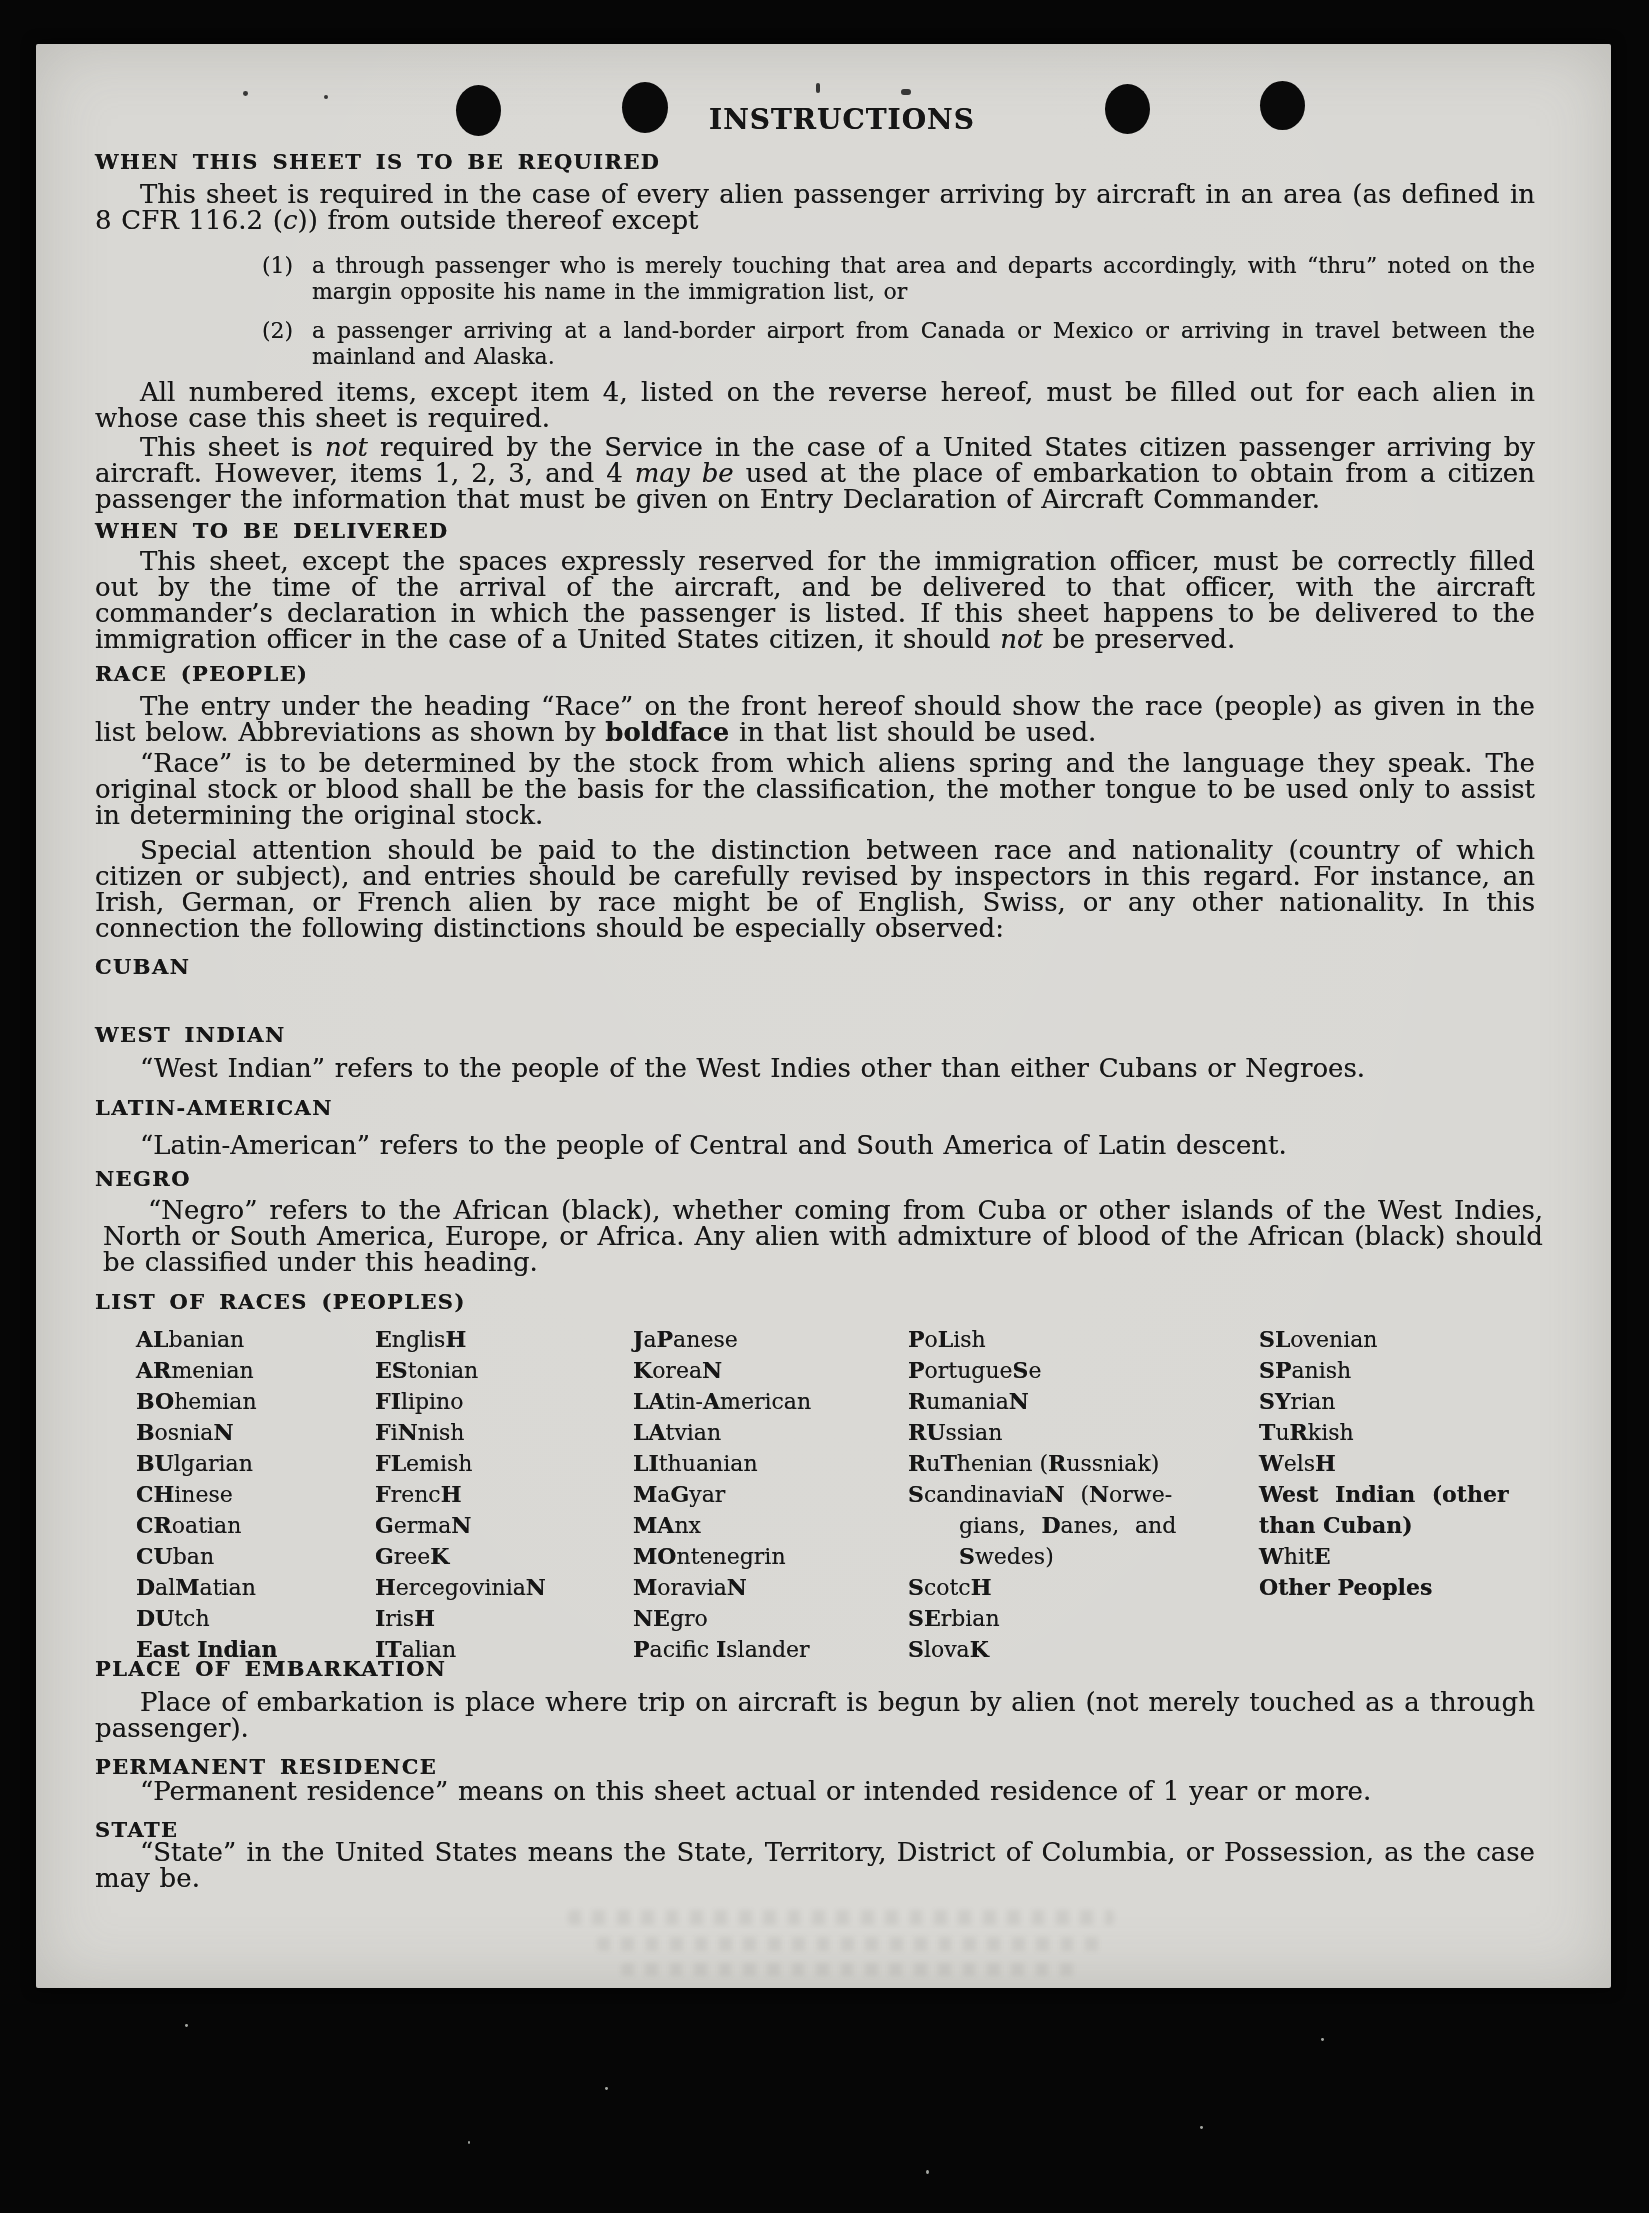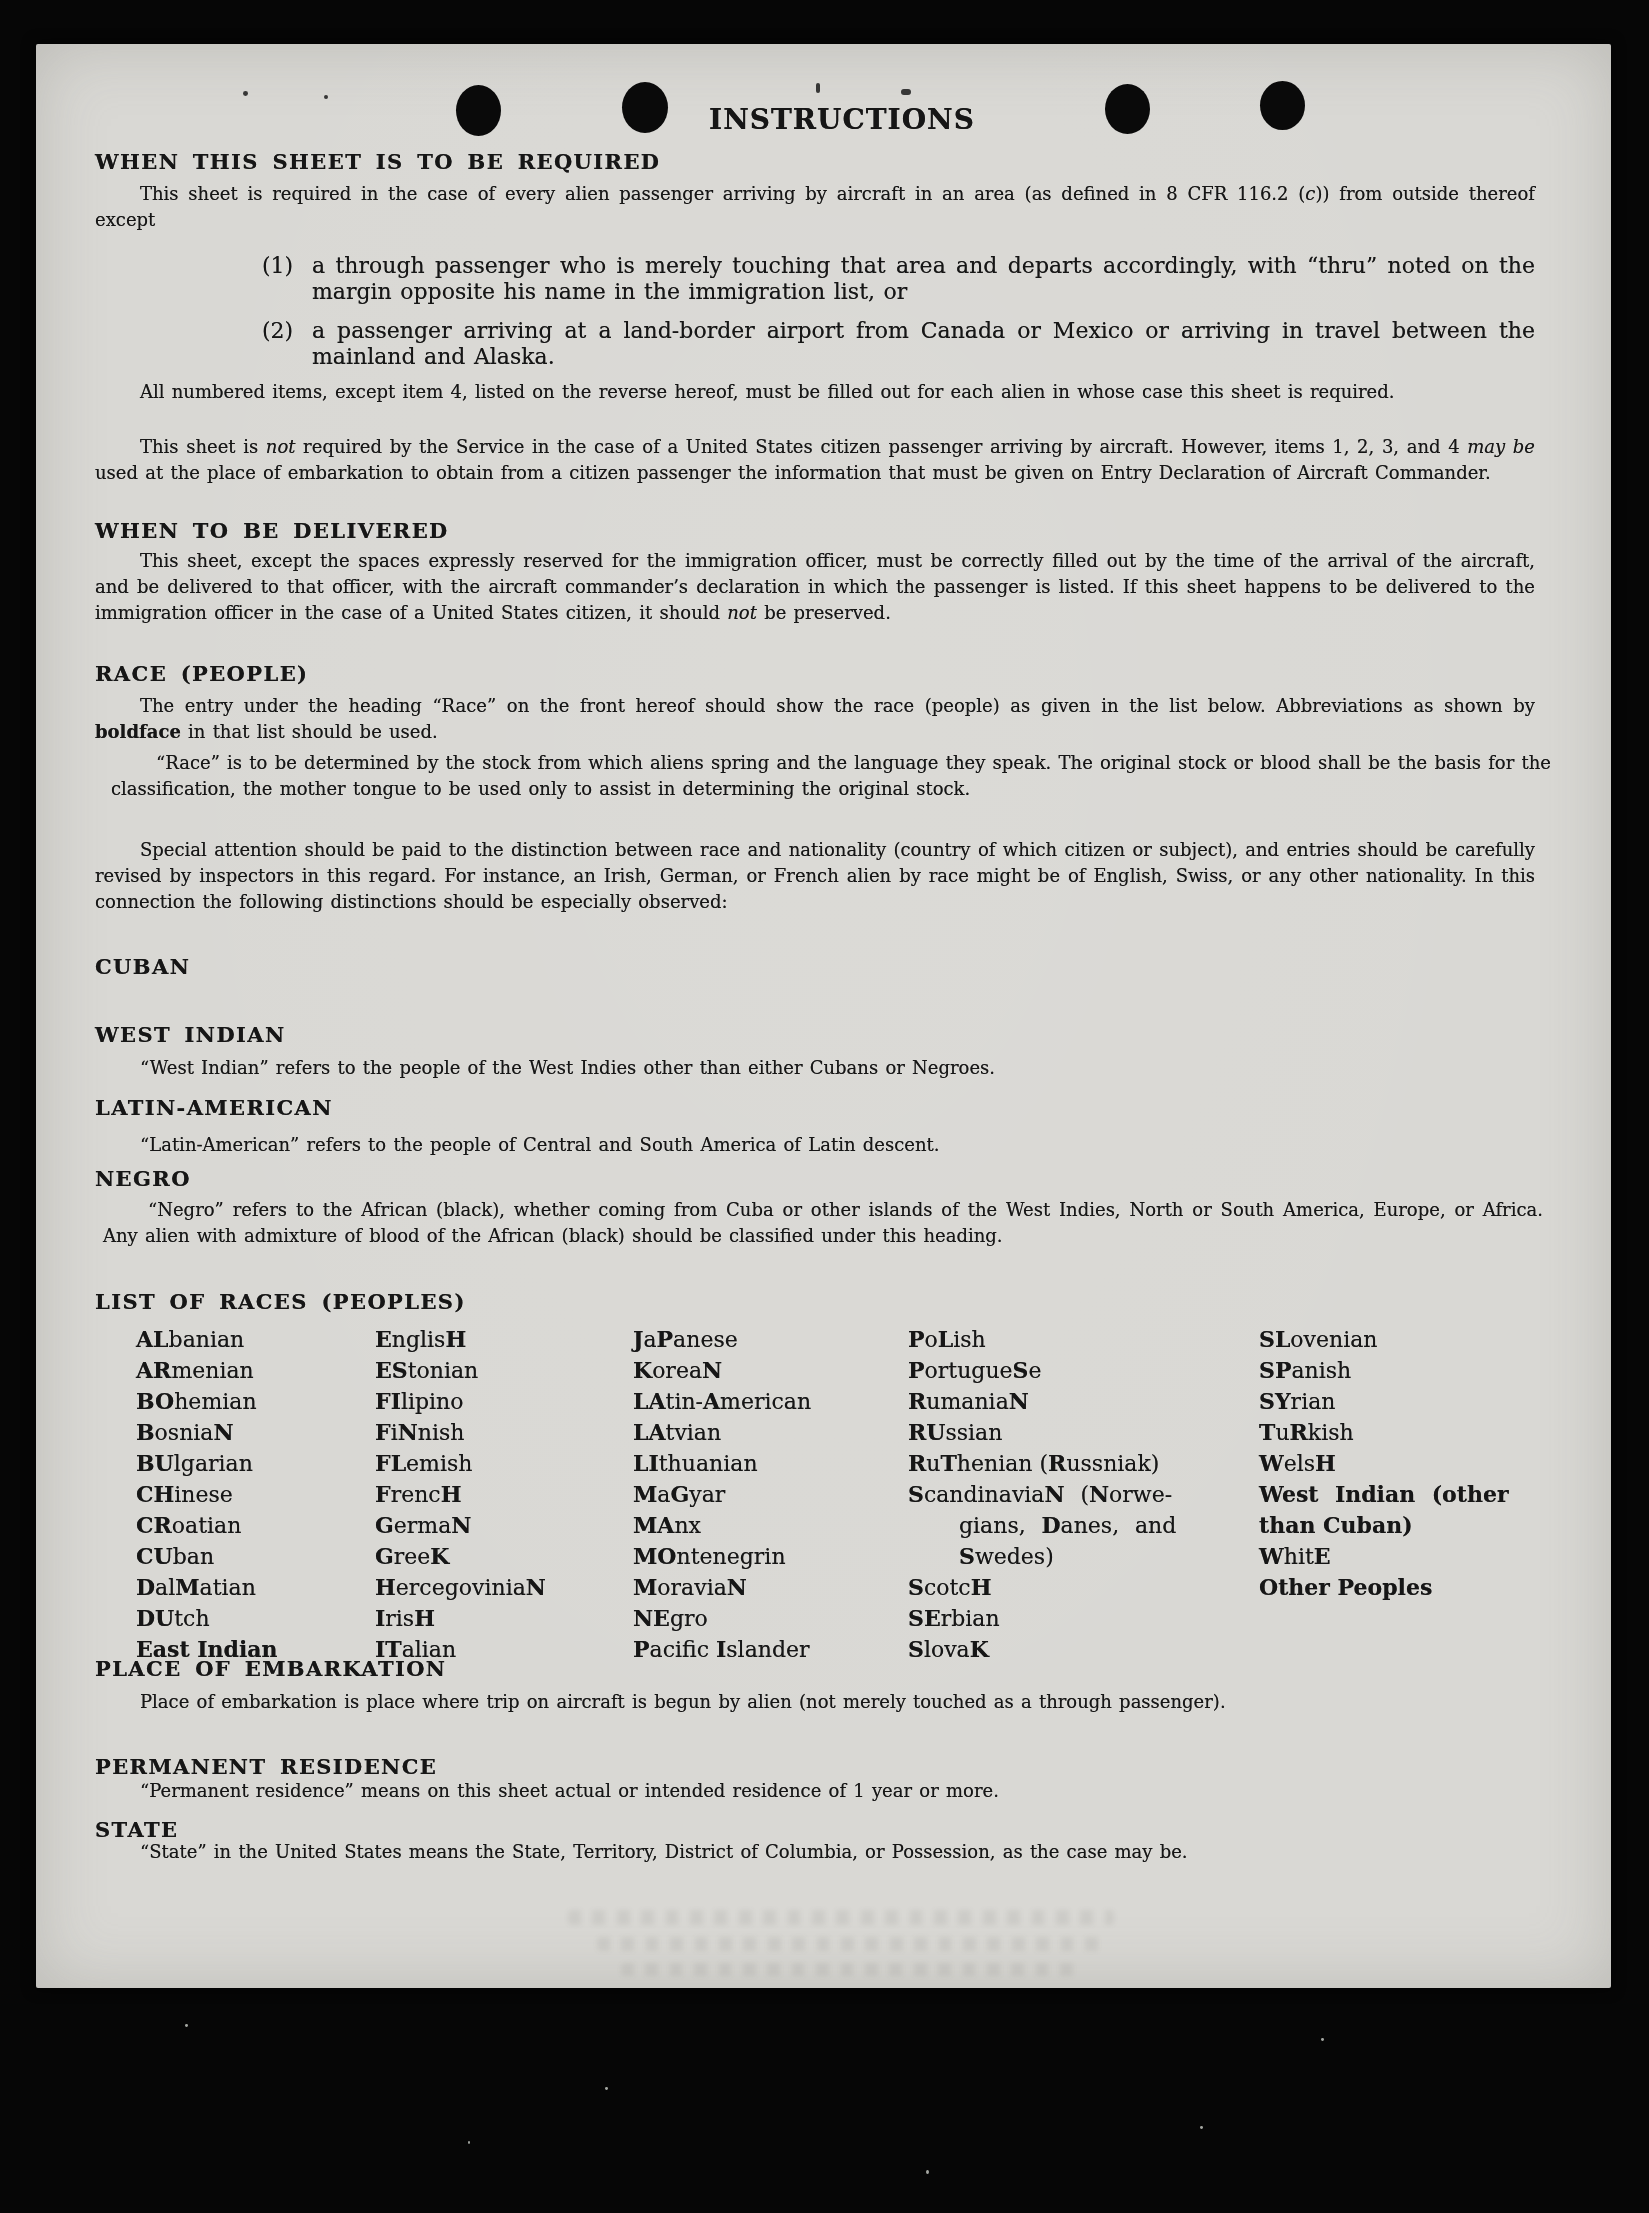--- a/index.html
+++ b/index.html
@@ -13,21 +13,21 @@
   .speck{position:absolute;background:#1b1b1b;border-radius:50%;opacity:.85;}
   .wspeck{position:absolute;background:#cccfc9;border-radius:50%;opacity:.8;}
   .bleed{position:absolute;border-radius:3.9px;opacity:.5;filter:blur(2.9px);
          background:repeating-linear-gradient(90deg, rgba(90,90,84,0.18) 0 12.7px, rgba(0,0,0,0) 12.7px 24.4px);}
   .content{position:absolute;left:59px;top:0;width:1440px;height:100%;color:#161616;}
   .block{position:absolute;width:100%;}
   .title{font-size:28px;font-weight:bold;text-align:center;letter-spacing:1px;padding-left:27px;
          text-shadow:0 0 0.5px rgba(20,20,20,.75);}
   .heading{font-size:21px;font-weight:bold;text-align:left;letter-spacing:1.4px;word-spacing:4.9px;
          text-shadow:0 0 0.4px rgba(20,20,20,.7);}
-  .para{font-size:18px;line-height:26px;text-align:justify;text-indent:45px;word-spacing:1.5px;
+  .para{font-size:26px;line-height:26px;text-align:justify;text-indent:45px;word-spacing:1.5px;
          text-shadow:0 0 0.3px rgba(20,20,20,.6);}
   .numbered{font-size:22px;line-height:26px;text-align:justify;word-spacing:1.5px;width:1223px;left:217px;
          text-shadow:0 0 0.3px rgba(20,20,20,.6);}
   .numbered .num{position:absolute;left:-50px;top:0;}
   .races{height:332px;}
   .races-col{position:absolute;top:0;font-size:22px;line-height:30px;white-space:nowrap;
          text-shadow:0 0 0.3px rgba(20,20,20,.6);}
   .races-col b{font-weight:700;}
   .cont-indent{padding-left:51px;}
   i{font-style:italic;}
@@ -57,21 +57,21 @@
         <div class="block heading" style="top: 105px;">WHEN THIS SHEET IS TO BE REQUIRED</div>
         <div class="block para" style="top: 137px;">This sheet is required in the case of every alien passenger arriving by aircraft in an area (as defined in 8 CFR 116.2 (<i>c</i>)) from outside thereof except</div>
         <div class="block numbered" style="top: 209px; width: 1223px;"><span class="num">(1)</span><span>a through passenger who is merely touching that area and departs accordingly, with “thru” noted on the margin opposite his name in the immigration list, or</span></div>
         <div class="block numbered" style="top: 274px; width: 1223px;"><span class="num">(2)</span><span>a passenger arriving at a land-border airport from Canada or Mexico or arriving in travel between the mainland and Alaska.</span></div>
         <div class="block para" style="top: 335px;">All numbered items, except item 4, listed on the reverse hereof, must be filled out for each alien in whose case this sheet is required.</div>
         <div class="block para" style="top: 390px;">This sheet is <i>not</i> required by the Service in the case of a United States citizen passenger arriving by aircraft.  However, items 1, 2, 3, and 4 <i>may be</i> used at the place of embarkation to obtain from a citizen passenger the information that must be given on Entry Declaration of Aircraft Commander.</div>
         <div class="block heading" style="top: 474px;">WHEN TO BE DELIVERED</div>
         <div class="block para" style="top: 504px;">This sheet, except the spaces expressly reserved for the immigration officer, must be correctly filled out by the time of the arrival of the aircraft, and be delivered to that officer, with the aircraft commander’s declaration in which the passenger is listed.  If this sheet happens to be delivered to the immigration officer in the case of a United States citizen, it should <i>not</i> be preserved.</div>
         <div class="block heading" style="top: 617px;">RACE (PEOPLE)</div>
         <div class="block para" style="top: 649px;">The entry under the heading “Race” on the front hereof should show the race (people) as given in the list below.  Abbreviations as shown by <b>boldface</b> in that list should be used.</div>
-        <div class="block para" style="top: 706px; margin-left: 16px;">“Race” is to be determined by the stock from which aliens spring and the language they speak.  The original stock or blood shall be the basis for the classification, the mother tongue to be used only to assist in determining the original stock.</div>
+        <div class="block para" style="top: 706px;">“Race” is to be determined by the stock from which aliens spring and the language they speak.  The original stock or blood shall be the basis for the classification, the mother tongue to be used only to assist in determining the original stock.</div>
         <div class="block para" style="top: 793px;">Special attention should be paid to the distinction between race and nationality (country of which citizen or subject), and entries should be carefully revised by inspectors in this regard.  For instance, an Irish, German, or French alien by race might be of English, Swiss, or any other nationality.  In this connection the following distinctions should be especially observed:</div>
         <div class="block heading" style="top: 910px;">CUBAN</div>
         <div class="block heading" style="top: 978px;">WEST INDIAN</div>
         <div class="block para" style="top: 1011px;">“West Indian” refers to the people of the West Indies other than either Cubans or Negroes.</div>
         <div class="block heading" style="top: 1051px;">LATIN-AMERICAN</div>
         <div class="block para" style="top: 1088px;">“Latin-American” refers to the people of Central and South America of Latin descent.</div>
         <div class="block heading" style="top: 1122px;">NEGRO</div>
         <div class="block para" style="top: 1153px; margin-left: 8px;">“Negro” refers to the African (black), whether coming from Cuba or other islands of the West Indies, North or South America, Europe, or Africa.  Any alien with admixture of blood of the African (black) should be classified under this heading.</div>
         <div class="block heading" style="top: 1245px;">LIST OF RACES (PEOPLES)</div>
         <div class="block races" style="top: 1280px;">

